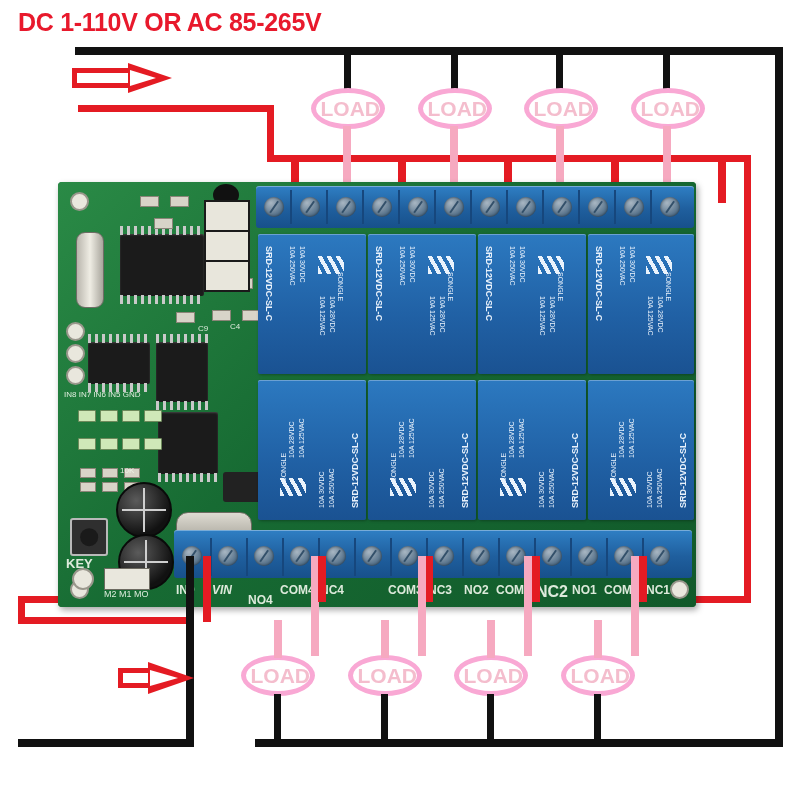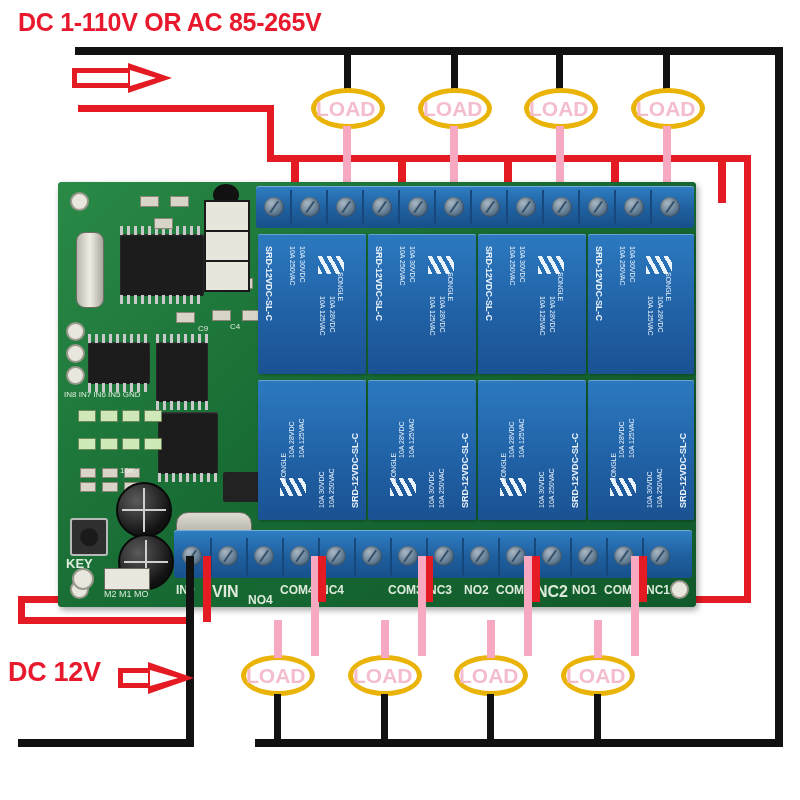--- a/index.html
+++ b/index.html
@@ -17,23 +17,23 @@
   .blk{background:#111111;}
   .red{background:#e41b23;}
   .pnk{background:#f6a9c0;}
 
   
   .arrow{position:absolute;}
   .arrow .shaft{position:absolute;border:5px solid #e41b23;background:#fff;box-sizing:border-box;}
   .arrow .head{position:absolute;width:0;height:0;}
 
   
-  .load{position:absolute;width:74px;height:41px;border:5px solid #eab308;
+  .load{position:absolute;width:74px;height:41px;border:5px solid #f9a8d4;
         border-radius:50%;background:rgba(255,255,255,0.0);
-        display:flex;align-items:center;justify-content:flex-start;box-sizing:border-box;}
+        display:flex;align-items:center;justify-content:flex-end;box-sizing:border-box;}
   .load span{color:#f4bdcd;font-size:21px;font-weight:bold;letter-spacing:0px;}
 
   
   #pcb{position:absolute;left:58px;top:182px;width:638px;height:425px;
        background:#1f7a3a;border-radius:4px;
        box-shadow:2px 3px 6px rgba(0,0,0,0.35);overflow:hidden;}
   #pcb:before{content:"";position:absolute;inset:0;
        background:linear-gradient(135deg,#2a8a46 0%,#176b33 45%,#11592a 100%);}
   .pcbpart{position:absolute;}
   .chip{position:absolute;background:#1b1b1b;border-radius:2px;
@@ -345,21 +345,21 @@
       <div class="screw" style="left:368px;top:16px;"></div>
       <div class="divider" style="left:396px;top:8px;height:38px;"></div>
       <div class="screw" style="left:404px;top:16px;"></div>
       <div class="divider" style="left:432px;top:8px;height:38px;"></div>
       <div class="screw" style="left:440px;top:16px;"></div>
       <div class="divider" style="left:468px;top:8px;height:38px;"></div>
       <div class="screw" style="left:476px;top:16px;"></div>
     </div>
 
     <div class="silk" style="left:118px;top:401px;font-size:12px;font-weight:bold;">IN9</div>
-    <div class="silk" style="left:154px;top:401px;font-size:16px;font-weight:bold;">VIN</div>
+    <div class="silk" style="left:154px;top:401px;font-size:12px;font-weight:bold;font-style:italic;">VIN</div>
     <div class="silk" style="left:190px;top:411px;font-size:12px;font-weight:bold;">NO4</div>
     <div class="silk" style="left:222px;top:401px;font-size:12px;font-weight:bold;">COM4</div>
     <div class="silk" style="left:262px;top:401px;font-size:12px;font-weight:bold;">NC4</div>
     <div class="silk" style="left:298px;top:401px;font-size:12px;font-weight:bold;margin-top:38px;">NO3</div>
     <div class="silk" style="left:330px;top:401px;font-size:12px;font-weight:bold;">COM3</div>
     <div class="silk" style="left:370px;top:401px;font-size:12px;font-weight:bold;">NC3</div>
     <div class="silk" style="left:406px;top:401px;font-size:12px;font-weight:bold;">NO2</div>
     <div class="silk" style="left:438px;top:401px;font-size:12px;font-weight:bold;">COM2</div>
     <div class="silk" style="left:478px;top:401px;font-size:16px;font-weight:bold;">NC2</div>
     <div class="silk" style="left:514px;top:401px;font-size:12px;font-weight:bold;">NO1</div>
@@ -399,21 +399,20 @@
   <div class="w pnk" style="left:274px;top:620px;width:8px;height:38px;"></div>
   <div class="w pnk" style="left:381px;top:620px;width:8px;height:38px;"></div>
   <div class="w pnk" style="left:487px;top:620px;width:8px;height:38px;"></div>
   <div class="w pnk" style="left:594px;top:620px;width:8px;height:38px;"></div>
 
   <div class="w blk" style="left:274px;top:694px;width:7px;height:50px;"></div>
   <div class="w blk" style="left:381px;top:694px;width:7px;height:50px;"></div>
   <div class="w blk" style="left:487px;top:694px;width:7px;height:50px;"></div>
   <div class="w blk" style="left:594px;top:694px;width:7px;height:50px;"></div>
 
-  <div class="vlabel" id="label-bottom">DC 12V</div>
   <div class="arrow" style="left:118px;top:662px;width:78px;height:32px;">
     <div class="shaft" style="left:0;top:6px;width:40px;height:20px;"></div>
     <div class="head" style="left:30px;top:0px;
          border-top:16px solid transparent;border-bottom:16px solid transparent;
          border-left:46px solid #e41b23;"></div>
     <div class="head" style="left:32px;top:8px;
          border-top:8px solid transparent;border-bottom:8px solid transparent;
          border-left:28px solid #ffffff;"></div>
   </div>
 

